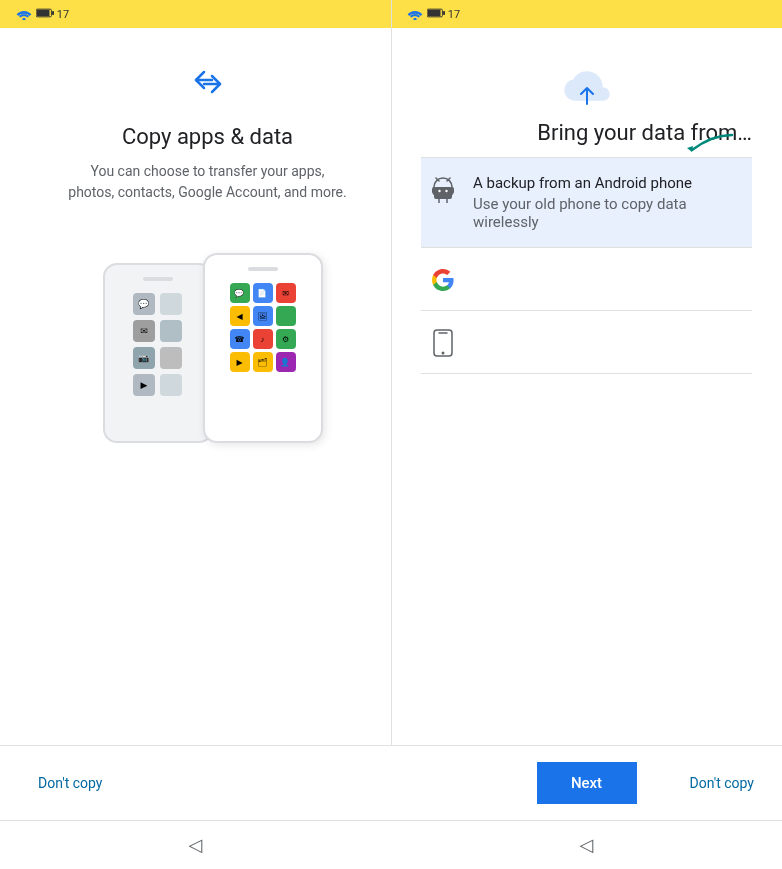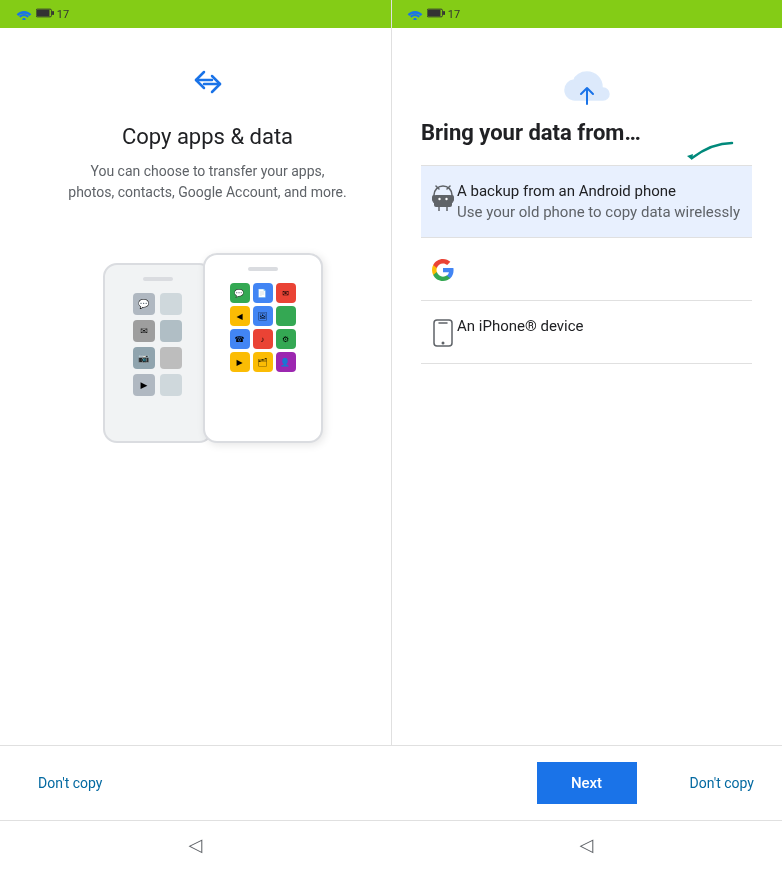--- a/index.html
+++ b/index.html
@@ -10,21 +10,21 @@
       font-family: 'Roboto', Arial, sans-serif;
       overflow: hidden;
       position: relative;
     }
 
     
     .status-bar {
       display: flex;
       justify-content: space-between;
       padding: 6px 16px;
-      background: #84cc16;
+      background: #fde047;
       height: 28px;
     }
     .status-bar-section {
       display: flex;
       align-items: center;
       gap: 4px;
       font-size: 11px;
     }
 
     
@@ -134,38 +134,39 @@
     }
 
     .cloud-icon {
       color: #1a73e8;
       margin-bottom: 16px;
       align-self: center;
     }
 
     .right-title {
       font-size: 22px;
-      font-weight: 700;
+      font-weight: 400;
       color: #202124;
-      margin-bottom: 20px;
-      text-align: left;
+      margin-bottom: 12px;
+      text-align: right;
     }
 
     .option-list {
       width: 100%;
       border-top: 1px solid #e0e0e0;
     }
 
     .option-item {
       display: flex;
       align-items: flex-start;
       padding: 16px 8px;
       border-bottom: 1px solid #e0e0e0;
       cursor: pointer;
       position: relative;
+      gap: 16px;
     }
 
     .option-item.selected {
       background: #e8f0fe;
     }
 
     .option-icon {
       width: 28px;
       height: 28px;
       display: flex;
@@ -368,23 +369,20 @@
     </div>
 
     <div class="option-item">
       <div class="option-icon">
         <svg width="20" height="28" viewBox="0 0 20 28">
           <rect x="1" y="1" width="18" height="26" rx="3" fill="none" stroke="#5f6368" stroke-width="1.5"></rect>
           <line x1="6" y1="4" x2="14" y2="4" stroke="#5f6368" stroke-width="1.5" stroke-linecap="round"></line>
           <circle cx="10" cy="24" r="1.5" fill="#5f6368"></circle>
         </svg>
       </div>
-      <div class="option-text">
-        <div class="option-title">An iPhone® device</div>
-      </div>
     </div>
   </div>
 </div>
 
 <div style="position:absolute;bottom:49px;left:0;width:391px;height:75px;background:#fff;border-top:1px solid #e0e0e0;display:flex;align-items:center;justify-content:flex-start;padding:0 30px;">
   <button class="btn-text">Don't copy</button>
 </div>
 
 <div style="position:absolute;bottom:49px;left:391px;width:391px;height:75px;background:#fff;border-top:1px solid #e0e0e0;display:flex;align-items:center;justify-content:center;gap:30px;">
   <button class="btn-primary">Next</button>

